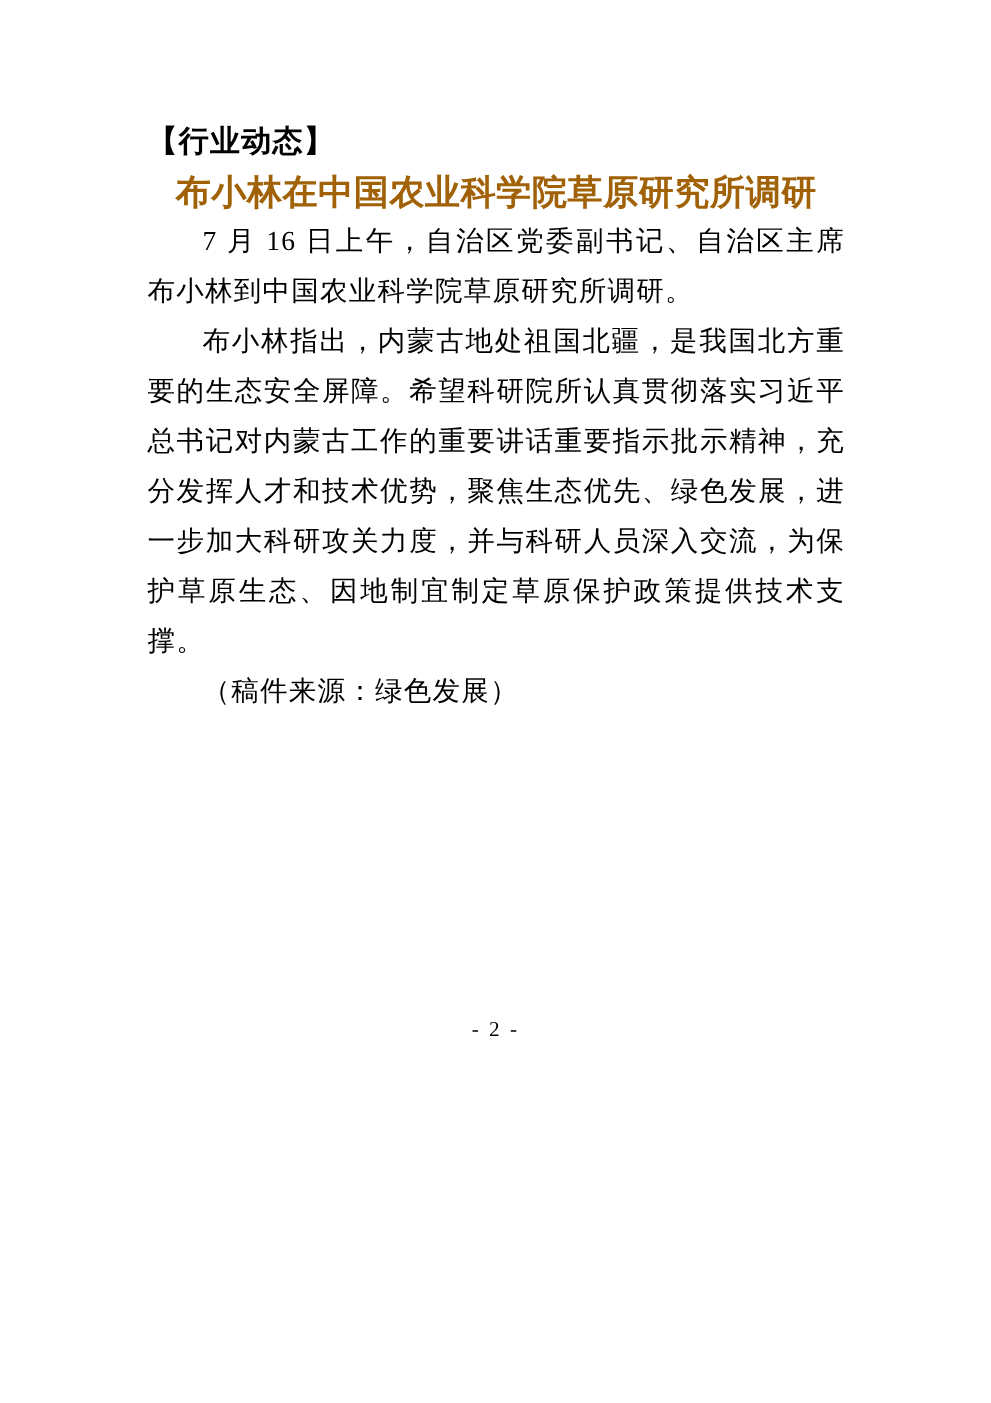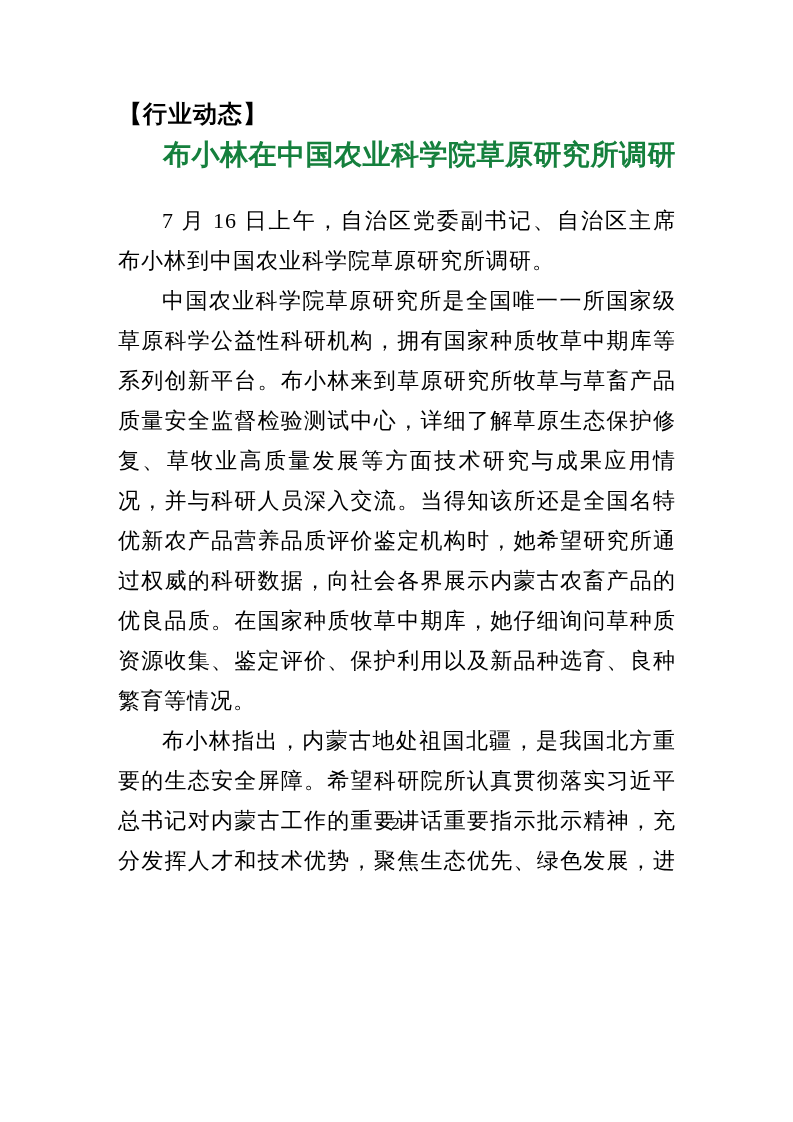--- a/index.html
+++ b/index.html
@@ -27,28 +27,27 @@
     font-weight: bold;
     font-size: 24px;
     line-height: 30px;
     letter-spacing: 1px;
     color: #000000;
   }
   .article-title {
     margin: 8px 0 0 0;
     font-size: 28px;
     font-weight: bold;
-    text-align: right;
+    text-align: center;
     line-height: 36px;
     letter-spacing: 0.5px;
-    color: #15803d;
+    color: #a16207;
     font-family: "Liberation Serif", "DejaVu Serif", serif;
   }
   .body-text {
-    margin-top: 28px;
   }
   .body-text p {
     margin: 0;
     font-size: 22px;
     line-height: 40px;
     text-align: justify;
     text-indent: 2em;
     letter-spacing: 1px;
     color: #000000;
   }
@@ -76,20 +75,19 @@
 <body>
 
 <div class="page">
   <div class="content">
     <div class="section-header">【行业动态】</div>
 
     <h1 class="article-title">布小林在中国农业科学院草原研究所调研</h1>
 
     <div class="body-text">
       <p>7 月 16 日上午，自治区党委副书记、自治区主席布小林到中国农业科学院草原研究所调研。</p>
-      <p>中国农业科学院草原研究所是全国唯一一所国家级草原科学公益性科研机构，拥有国家种质牧草中期库等系列创新平台。布小林来到草原研究所牧草与草畜产品质量安全监督检验测试中心，详细了解草原生态保护修复、草牧业高质量发展等方面技术研究与成果应用情况，并与科研人员深入交流。当得知该所还是全国名特优新农产品营养品质评价鉴定机构时，她希望研究所通过权威的科研数据，向社会各界展示内蒙古农畜产品的优良品质。在国家种质牧草中期库，她仔细询问草种质资源收集、鉴定评价、保护利用以及新品种选育、良种繁育等情况。</p>
       <p>布小林指出，内蒙古地处祖国北疆，是我国北方重要的生态安全屏障。希望科研院所认真贯彻落实习近平总书记对内蒙古工作的重要讲话重要指示批示精神，充分发挥人才和技术优势，聚焦生态优先、绿色发展，进一步加大科研攻关力度，并与科研人员深入交流，为保护草原生态、因地制宜制定草原保护政策提供技术支撑。</p>
       <p class="source-line">（稿件来源：绿色发展）</p>
     </div>
   </div>
 
   <div class="page-number">- 2 -</div>
 </div>
 
 </body></html>

